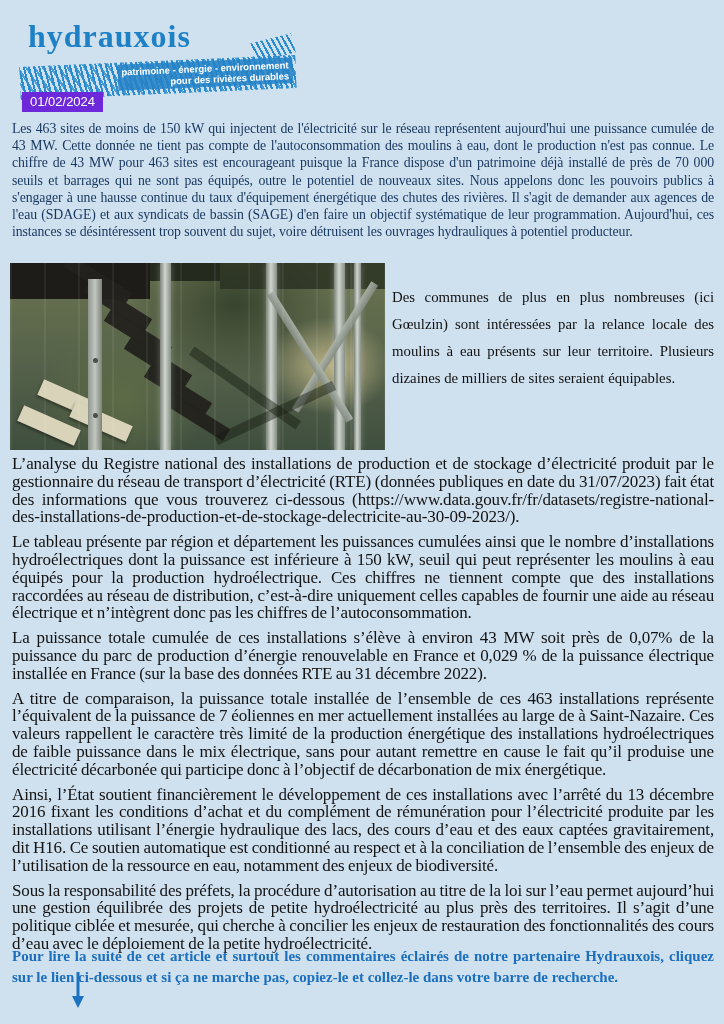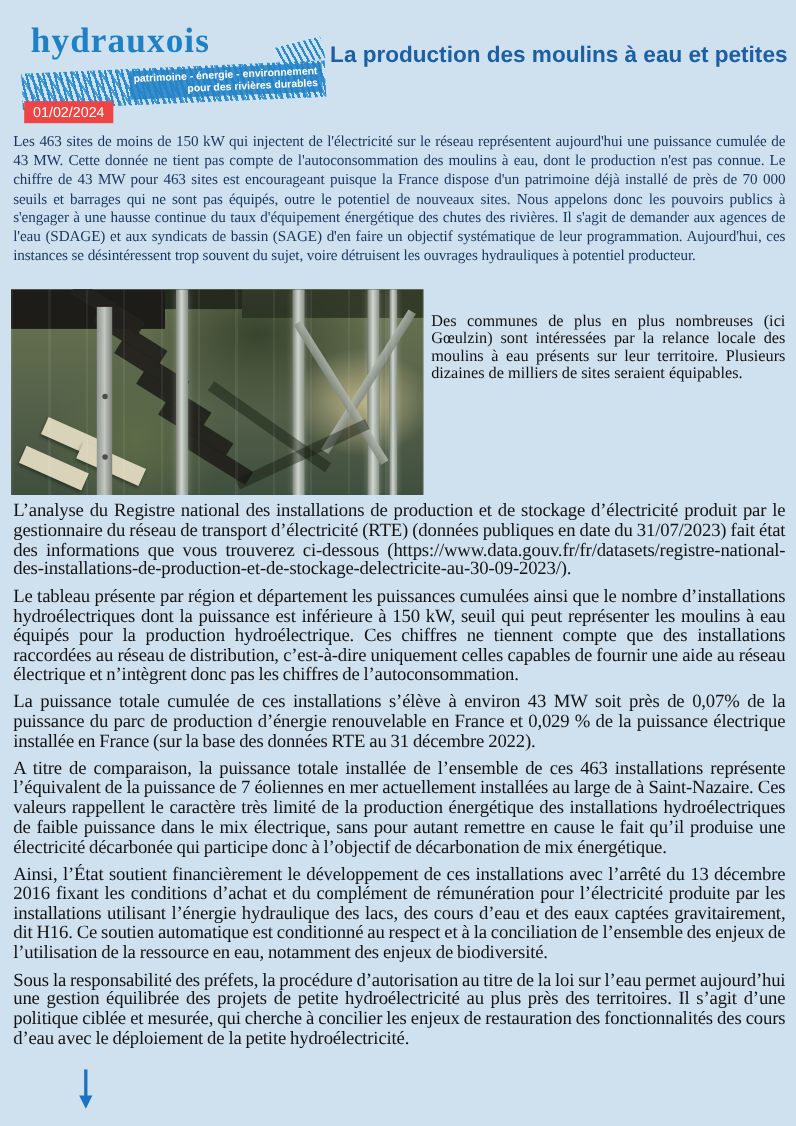--- a/index.html
+++ b/index.html
@@ -17,21 +17,21 @@
       repeating-linear-gradient(60deg,#4a9cd6 0 2px,rgba(0,0,0,0) 2px 7px);}
   .logo-band-tail{position:absolute;left:252px;top:38px;width:42px;height:20px;z-index:1;
     transform:rotate(-14deg);
     background:repeating-linear-gradient(75deg,#2a8bce 0 2px,rgba(0,0,0,0) 2px 5px);}
   .logo-tagline{position:absolute;right:3px;top:2px;z-index:3;text-align:right;
     font-family:"Liberation Sans",sans-serif;font-weight:bold;font-size:9.5px;
     line-height:11px;color:#ffffff;background:rgba(36,130,198,.88);padding:2px 4px;}
   .page-title{position:absolute;left:300px;right:8px;top:33px;text-align:center;
     font-family:"Liberation Sans",sans-serif;font-weight:bold;
     font-size:20.5px;line-height:34px;color:#1d5fa3;}
-  .date-badge{position:absolute;left:22px;top:92px;z-index:4;background:#ef4444;
+  .date-badge{position:absolute;left:22px;top:92px;z-index:4;background:#6d28d9;
     color:#ffffff;font-family:"Liberation Sans",sans-serif;font-size:13px;
     padding:2px 8px 3px;}
 
   
   .intro{position:absolute;left:12px;right:10px;top:120px;text-align:justify;
     font-weight:normal;font-size:13.8px;line-height:17.2px;color:#17365d;
     letter-spacing:-0.1px;}
 
   
   .photo{position:absolute;left:10px;top:263px;width:375px;height:187px;overflow:hidden;
@@ -54,21 +54,21 @@
     background:linear-gradient(90deg,#8f968f,#c2c8c0 50%,#7d837b);}
   .ph-bolt{width:5px;height:5px;border-radius:50%;background:#4a4f48;}
   .ph-brace{width:150px;height:8px;background:linear-gradient(180deg,#aeb5ac,#848b82);
     opacity:.9;}
   .ph-reflect{left:0;top:0;width:375px;height:187px;
     background:repeating-linear-gradient(90deg,rgba(255,255,255,.06) 0 2px,rgba(0,0,0,0) 2px 34px);}
   .ph-shadowdiag{width:130px;height:10px;background:rgba(20,26,16,.45);}
 
   
   .caption{position:absolute;left:392px;right:10px;top:284px;text-align:justify;
-    font-size:14.8px;line-height:16px;color:#111;}
+    font-size:14.8px;line-height:27px;color:#111;}
   .caption p{margin:0;}
 
   
   .bodytext{position:absolute;left:12px;right:10px;top:455px;text-align:justify;
     font-size:17px;line-height:17.8px;color:#131313;
     letter-spacing:-0.15px;word-spacing:-0.5px;}
   .bodytext p{margin:0 0 7px;}
 
   
   .footer{position:absolute;left:12px;right:10px;top:946px;text-align:justify;
@@ -83,21 +83,21 @@
   <div class="logo-band">
     <div class="logo-tagline">
       <div>patrimoine - énergie - environnement</div>
       <div>pour des rivières durables</div>
     </div>
   </div>
   <div class="logo-band-tail"></div>
   <div class="logo-word">hydrauxois</div>
 
   <div class="page-title">
-    <span>La production des moulins à eau et petites</span><br>
+    <br>
   </div>
 
   <div class="date-badge">01/02/2024</div>
 
   <div class="intro">Les 463 sites de moins de 150 kW qui injectent de l'électricité sur le réseau représentent aujourd'hui une puissance cumulée de 43 MW. Cette donnée ne tient pas compte de l'autoconsommation des moulins à eau, dont le production n'est pas connue. Le chiffre de 43 MW pour 463 sites est encourageant puisque la France dispose d'un patrimoine déjà installé de près de 70 000 seuils et barrages qui ne sont pas équipés, outre le potentiel de nouveaux sites. Nous appelons donc les pouvoirs publics à s'engager à une hausse continue du taux d'équipement énergétique des chutes des rivières. Il s'agit de demander aux agences de l'eau (SDAGE) et aux syndicats de bassin (SAGE) d'en faire un objectif systématique de leur programmation. Aujourd'hui, ces instances se désintéressent trop souvent du sujet, voire détruisent les ouvrages hydrauliques à potentiel producteur.</div>
 
   <div class="photo">
     <div class="ph ph-beam1"></div>
     <div class="ph ph-beam2"></div>
     <div class="ph ph-foliage"></div>
@@ -136,18 +136,19 @@
 
   <div class="bodytext">
     <p>L’analyse du Registre national des installations de production et de stockage d’électricité produit par le gestionnaire du réseau de transport d’électricité (RTE) (données publiques en date du 31/07/2023) fait état des informations que vous trouverez ci-dessous (https://www.data.gouv.fr/fr/datasets/registre-national-des-installations-de-production-et-de-stockage-delectricite-au-30-09-2023/).</p>
     <p>Le tableau présente par région et département les puissances cumulées ainsi que le nombre d’installations hydroélectriques dont la puissance est inférieure à 150 kW, seuil qui peut représenter les moulins à eau équipés pour la production hydroélectrique. Ces chiffres ne tiennent compte que des installations raccordées au réseau de distribution, c’est-à-dire uniquement celles capables de fournir une aide au réseau électrique et n’intègrent donc pas les chiffres de l’autoconsommation.</p>
     <p>La puissance totale cumulée de ces installations s’élève à environ 43 MW soit près de 0,07% de la puissance du parc de production d’énergie renouvelable en France et 0,029 % de la puissance électrique installée en France (sur la base des données RTE au 31 décembre 2022).</p>
     <p>A titre de comparaison, la puissance totale installée de l’ensemble de ces 463 installations représente l’équivalent de la puissance de 7 éoliennes en mer actuellement installées au large de à Saint-Nazaire. Ces valeurs rappellent le caractère très limité de la production énergétique des installations hydroélectriques de faible puissance dans le mix électrique, sans pour autant remettre en cause le fait qu’il produise une électricité décarbonée qui participe donc à l’objectif de décarbonation de mix énergétique.</p>
     <p>Ainsi, l’État soutient financièrement le développement de ces installations avec l’arrêté du 13 décembre 2016 fixant les conditions d’achat et du complément de rémunération pour l’électricité produite par les installations utilisant l’énergie hydraulique des lacs, des cours d’eau et des eaux captées gravitairement, dit H16. Ce soutien automatique est conditionné au respect et à la conciliation de l’ensemble des enjeux de l’utilisation de la ressource en eau, notamment des enjeux de biodiversité.</p>
     <p>Sous la responsabilité des préfets, la procédure d’autorisation au titre de la loi sur l’eau permet aujourd’hui une gestion équilibrée des projets de petite hydroélectricité au plus près des territoires. Il s’agit d’une politique ciblée et mesurée, qui cherche à concilier les enjeux de restauration des fonctionnalités des cours d’eau avec le déploiement de la petite hydroélectricité.</p>
   </div>
 
+  <div class="footer">Pour lire la suite de cet article et surtout les commentaires éclairés de notre partenaire Hydrauxois, cliquez sur le lien ci-dessous et si ça ne marche pas, copiez-le et collez-le dans votre barre de recherche.</div>
   <svg class="down-arrow" width="16" height="36" viewBox="0 0 16 36">
     <line x1="8" y1="0" x2="8" y2="26" stroke="#1a73c0" stroke-width="3"></line>
     <polygon points="2,24 14,24 8,36" fill="#1a73c0"></polygon>
   </svg>
 
 </div>
 
 </body></html>

